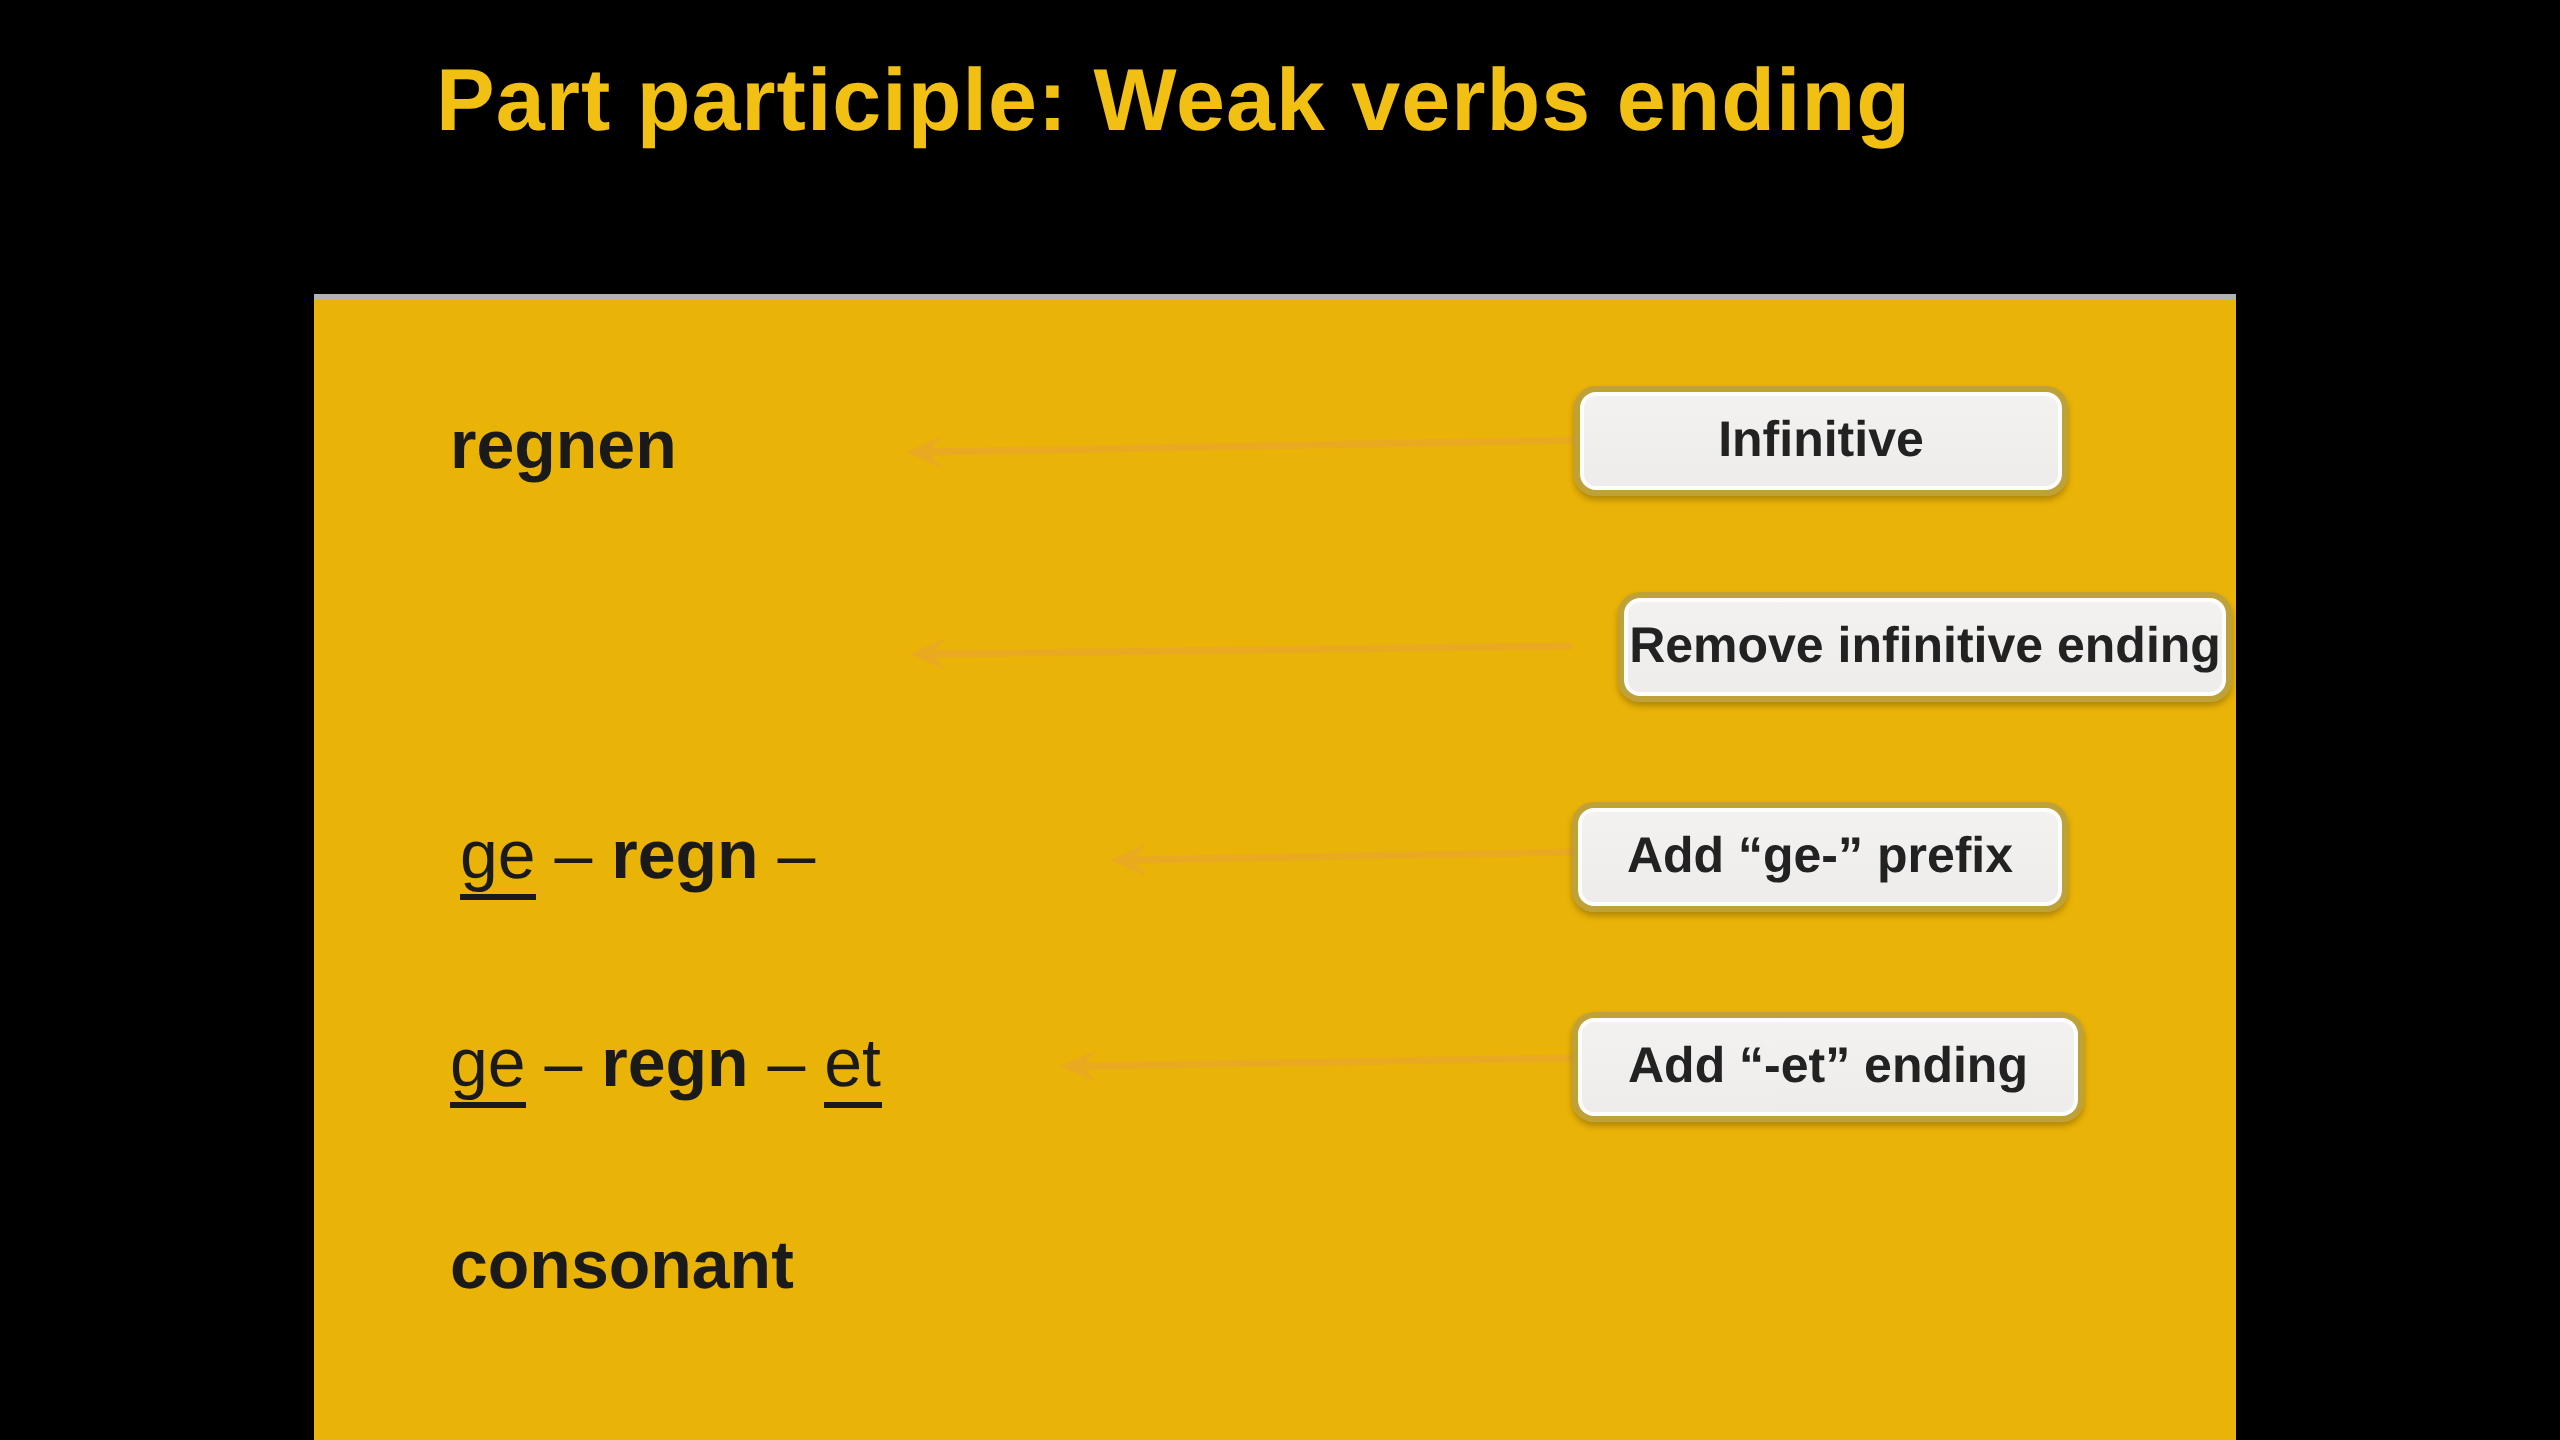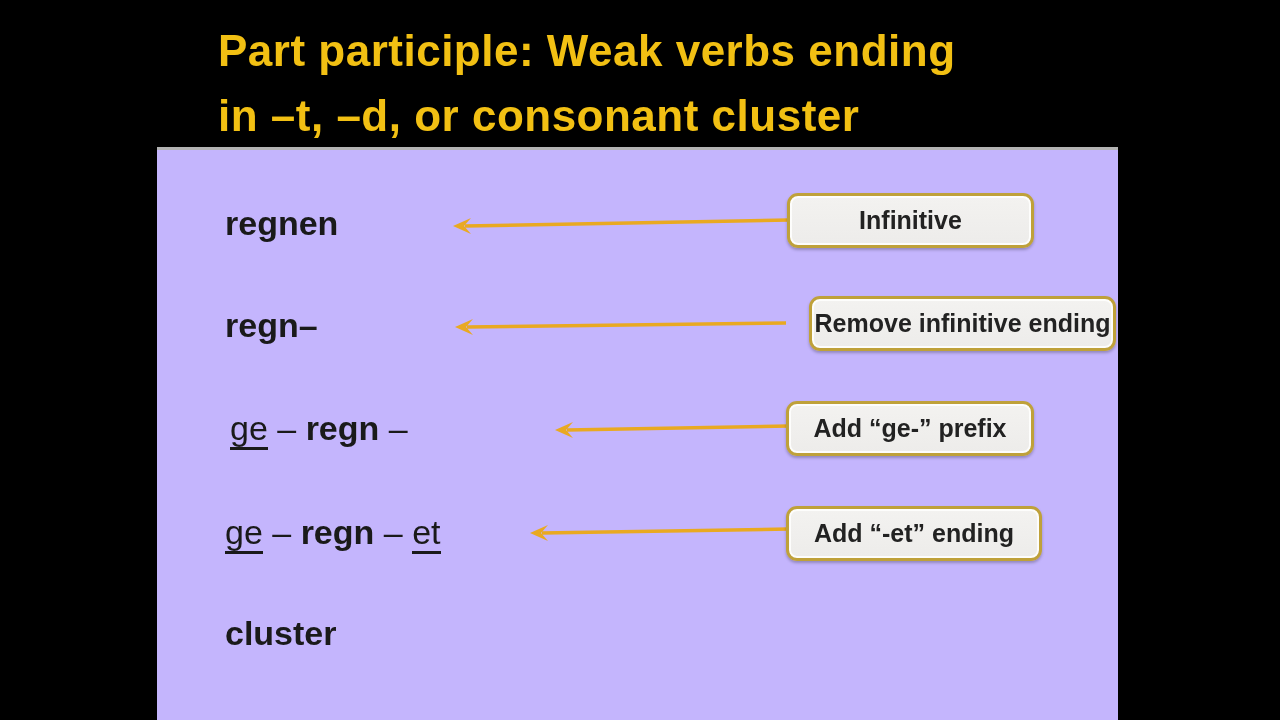--- a/index.html
+++ b/index.html
@@ -26,21 +26,21 @@
   .slide-topline {
     position: absolute; left: 157px; top: 147px;
     width: 961px; height: 3px;
     background: #b3b3b3;
   }
 
   
   .slide {
     position: absolute; left: 157px; top: 150px;
     width: 961px; height: 570px;
-    background: #c4b5fd;
+    background: #eab308;
   }
 
   .word {
     position: absolute;
     font-size: 34px; line-height: 44px;
     color: #1a1a1a;
     white-space: nowrap;
   }
   .word .bold, .word.bold { font-weight: bold; }
   .word .u {
@@ -64,35 +64,33 @@
 
   .arrow { position: absolute; overflow: visible; }
 </style>
 </head>
 <body>
 
 <div class="canvas">
 
   <div class="title">
     <div>Part participle: Weak verbs ending</div>
-    <div>in –t, –d, or consonant cluster</div>
   </div>
 
   <div class="slide-topline"></div>
 
   <div class="slide">
 
     <div class="word bold" style="left:68px; top:51px;">regnen</div>
     <svg class="arrow" style="left:292px; top:60px;" width="344" height="28">
       <line x1="16" y1="16" x2="340" y2="10" stroke="#E9A921" stroke-width="3.5"></line>
       <path d="M4,16 L22,8 L15,16 L22,24 Z" fill="#E9A921"></path>
     </svg>
     <div class="callout" style="left:630px; top:43px; width:247px;">Infinitive</div>
 
-    <div class="word bold" style="left:68px; top:153px;">regn–</div>
     <svg class="arrow" style="left:294px; top:161px;" width="340" height="28">
       <line x1="16" y1="16" x2="335" y2="12" stroke="#E9A921" stroke-width="3.5"></line>
       <path d="M4,16 L22,8 L15,16 L22,24 Z" fill="#E9A921"></path>
     </svg>
     <div class="callout" style="left:627px; top:146px; width:307px;margin-left:25px;">Remove infinitive ending</div>
 
     <div class="word" style="left:73px; top:256px;text-align:center;">
       <span class="u">ge</span><span> – </span><span class="bold">regn</span><span> –</span>
     </div>
     <svg class="arrow" style="left:394px; top:264px;" width="243" height="28">
@@ -103,16 +101,16 @@
 
     <div class="word" style="left:68px; top:360px;">
       <span class="u">ge</span><span> – </span><span class="bold">regn</span><span> – </span><span class="u">et</span>
     </div>
     <svg class="arrow" style="left:369px; top:367px;" width="268" height="28">
       <line x1="16" y1="16" x2="263" y2="12" stroke="#E9A921" stroke-width="3.5"></line>
       <path d="M4,16 L22,8 L15,16 L22,24 Z" fill="#E9A921"></path>
     </svg>
     <div class="callout" style="left:629px; top:356px; width:256px;">Add “-et” ending</div>
 
-    <div class="word bold" style="left:68px; top:461px;">cluster</div>
+    <div class="word bold" style="left:68px; top:461px;">consonant</div>
 
   </div>
 </div>
 
 </body></html>

